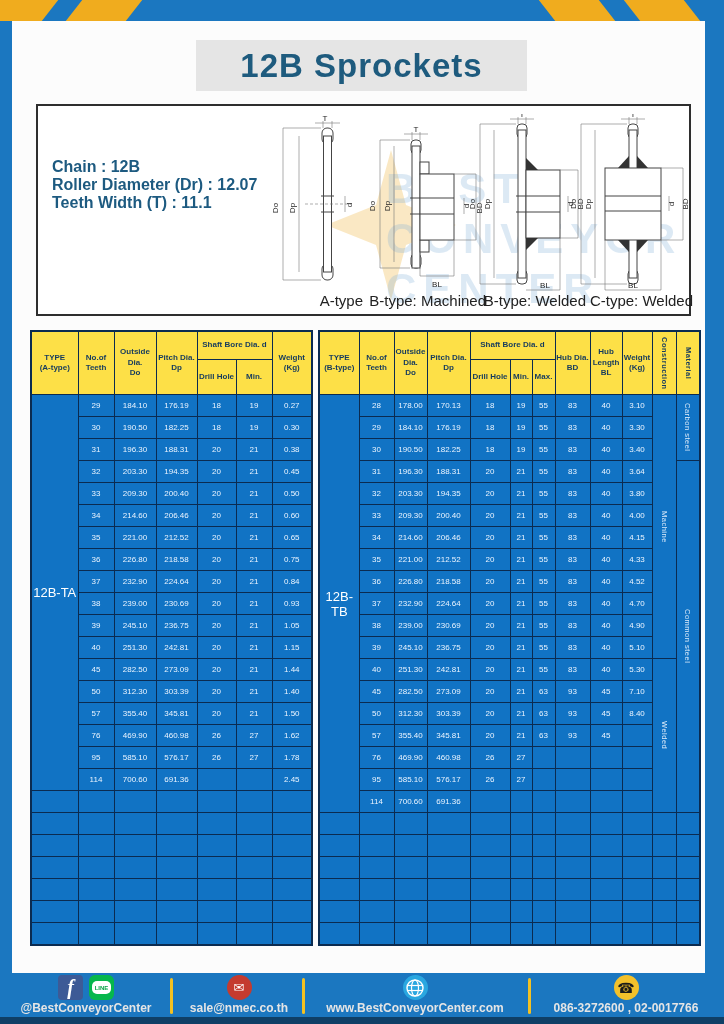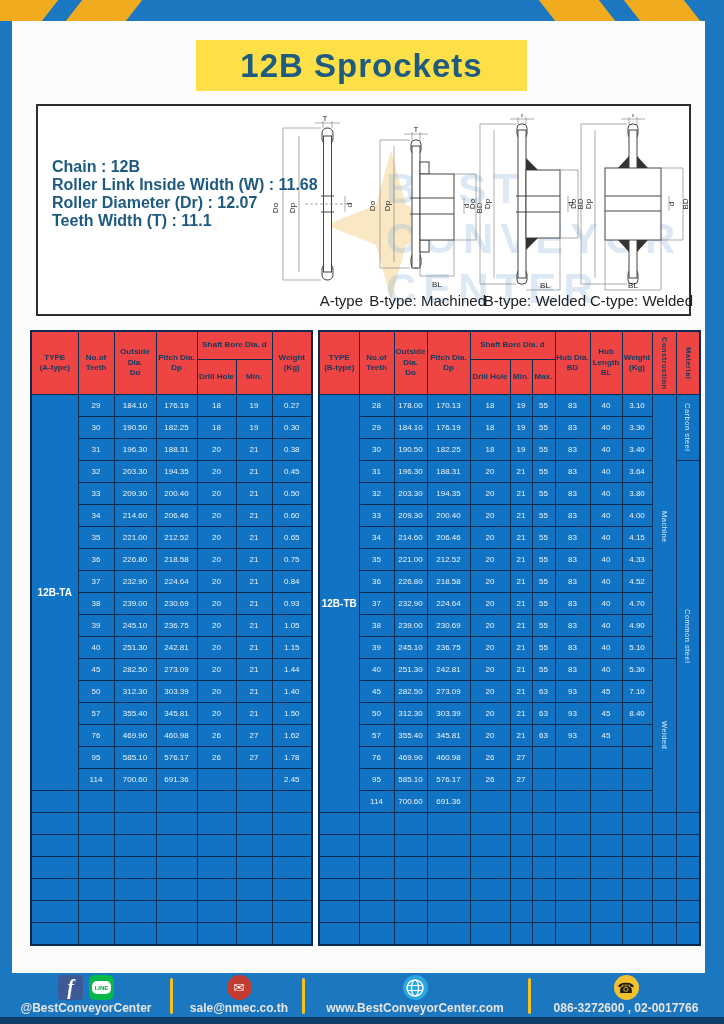--- a/index.html
+++ b/index.html
@@ -7,21 +7,21 @@
         font-family:"Liberation Sans",sans-serif;}
   
   .topbar{position:absolute;left:0;top:0;width:724px;height:21px;background:#1b77c0;overflow:hidden;z-index:3;}
   .stripe{position:absolute;top:-3px;height:27px;width:60px;background:#f0ac1e;}
   .stripe.l{transform:skewX(-38deg);}
   .stripe.r{transform:skewX(38deg);}
   .s1{left:-10px;} .s2{left:74px;} .s3{left:547px;} .s4{left:632px;}
   
   .sheet{position:absolute;left:12px;top:21px;width:693px;height:952px;background:#fcfcfc;z-index:1;}
   
-  .banner{position:absolute;left:196px;top:40px;width:331px;height:51px;background:#fde047;
+  .banner{position:absolute;left:196px;top:40px;width:331px;height:51px;background:#e5e5e5;
           display:flex;align-items:center;justify-content:center;z-index:4;}
   .banner span{font-size:33px;font-weight:bold;color:#1e5b7e;letter-spacing:1px;}
   
   .panel{position:absolute;left:36px;top:104px;width:655px;height:212px;background:#fff;
          border:2px solid #2e2e2e;z-index:4;box-sizing:border-box;}
   .watermark{position:absolute;left:348px;top:58px;width:300px;z-index:1;
              font-size:42px;font-weight:bold;letter-spacing:7px;line-height:50px;
              color:rgba(130,175,215,0.28);}
   .wstar{position:absolute;left:288px;top:44px;z-index:1;opacity:0.55;}
   .specs{position:absolute;left:14px;top:52px;z-index:5;}
@@ -29,26 +29,26 @@
   .diag{position:absolute;z-index:3;}
   .dcap{position:absolute;top:186px;z-index:5;font-size:15px;color:#222;text-align:right;}
   .dline{stroke:#444;stroke-width:1;fill:none;}
   .dfill{stroke:#444;stroke-width:1;fill:#fff;}
   .dim{stroke:#777;stroke-width:0.6;fill:none;}
   .dtxt{font-size:8px;fill:#222;font-family:"Liberation Sans",sans-serif;}
   
   table{position:absolute;border-collapse:collapse;table-layout:fixed;background:#1173c4;
         border:2px solid #0b2b50;z-index:4;}
   td,th{border:1px solid #0b2b50;text-align:center;vertical-align:middle;padding:0;overflow:hidden;}
-  thead th{background:#ef4444;color:#143a5e;font-size:8px;font-weight:bold;
+  thead th{background:#fde047;color:#143a5e;font-size:8px;font-weight:bold;
            white-space:pre-line;line-height:1.3;}
   .hr1 th{height:27px;}
   .hr2 th{height:34px;}
   tbody td{color:#eaf4ff;font-size:8px;height:21px;}
-  .type-cell{font-size:10px;font-weight:bold;color:#fff;margin-top:28px;}
+  .type-cell{font-size:13px;font-weight:normal;color:#fff;margin-top:28px;}
   .vhead{writing-mode:vertical-rl;font-size:7.5px;letter-spacing:0.5px;}
   .vgroup{writing-mode:vertical-rl;font-size:7.5px;letter-spacing:0.5px;color:#dcebfa;}
   #tableA{left:30px;top:330px;width:281px;}
   #tableB{left:318px;top:330px;width:381px;}
   
   .footer{position:absolute;left:0;top:973px;width:724px;height:51px;background:#1b77c0;z-index:5;}
   .footer-strip{position:absolute;left:0;bottom:0;width:100%;height:7px;background:#0f3f66;}
   .fsec{position:absolute;top:2px;display:flex;flex-direction:column;align-items:center;gap:1px;}
   .ficons{display:flex;gap:6px;align-items:center;height:25px;}
   .ftext{color:#e5e5e5;font-size:12px;font-weight:bold;white-space:nowrap;}
@@ -86,21 +86,20 @@
       <path d="M65 0 L80 55 L130 75 L80 95 L65 150 L50 95 L0 75 L50 55 Z" fill="#f6d695"></path>
     </svg>
     <div class="watermark">
       <div>BEST</div>
       <div>CONVEYOR</div>
       <div>CENTER</div>
     </div>
 
     <div class="specs">
       <div class="spec-line">Chain  :  12B</div>
-      <div class="spec-line">Roller Link Inside Width (W) : 11.68</div>
       <div class="spec-line">Roller Diameter (Dr)  : 12.07</div>
       <div class="spec-line">Teeth Width (T)  :  11.1</div>
     </div>
 
     <svg class="diag" style="left:229px;top:10px;" width="96" height="176" viewBox="0 0 96 176">
       <rect class="dfill" x="55" y="12" width="11" height="16" rx="5"></rect>
       <rect class="dfill" x="55" y="148" width="11" height="16" rx="5"></rect>
       <rect class="dfill" x="56.5" y="20" width="8" height="136"></rect>
       <line class="dline" x1="54" y1="80" x2="67" y2="80"></line>
       <line class="dline" x1="54" y1="96" x2="67" y2="96"></line>

